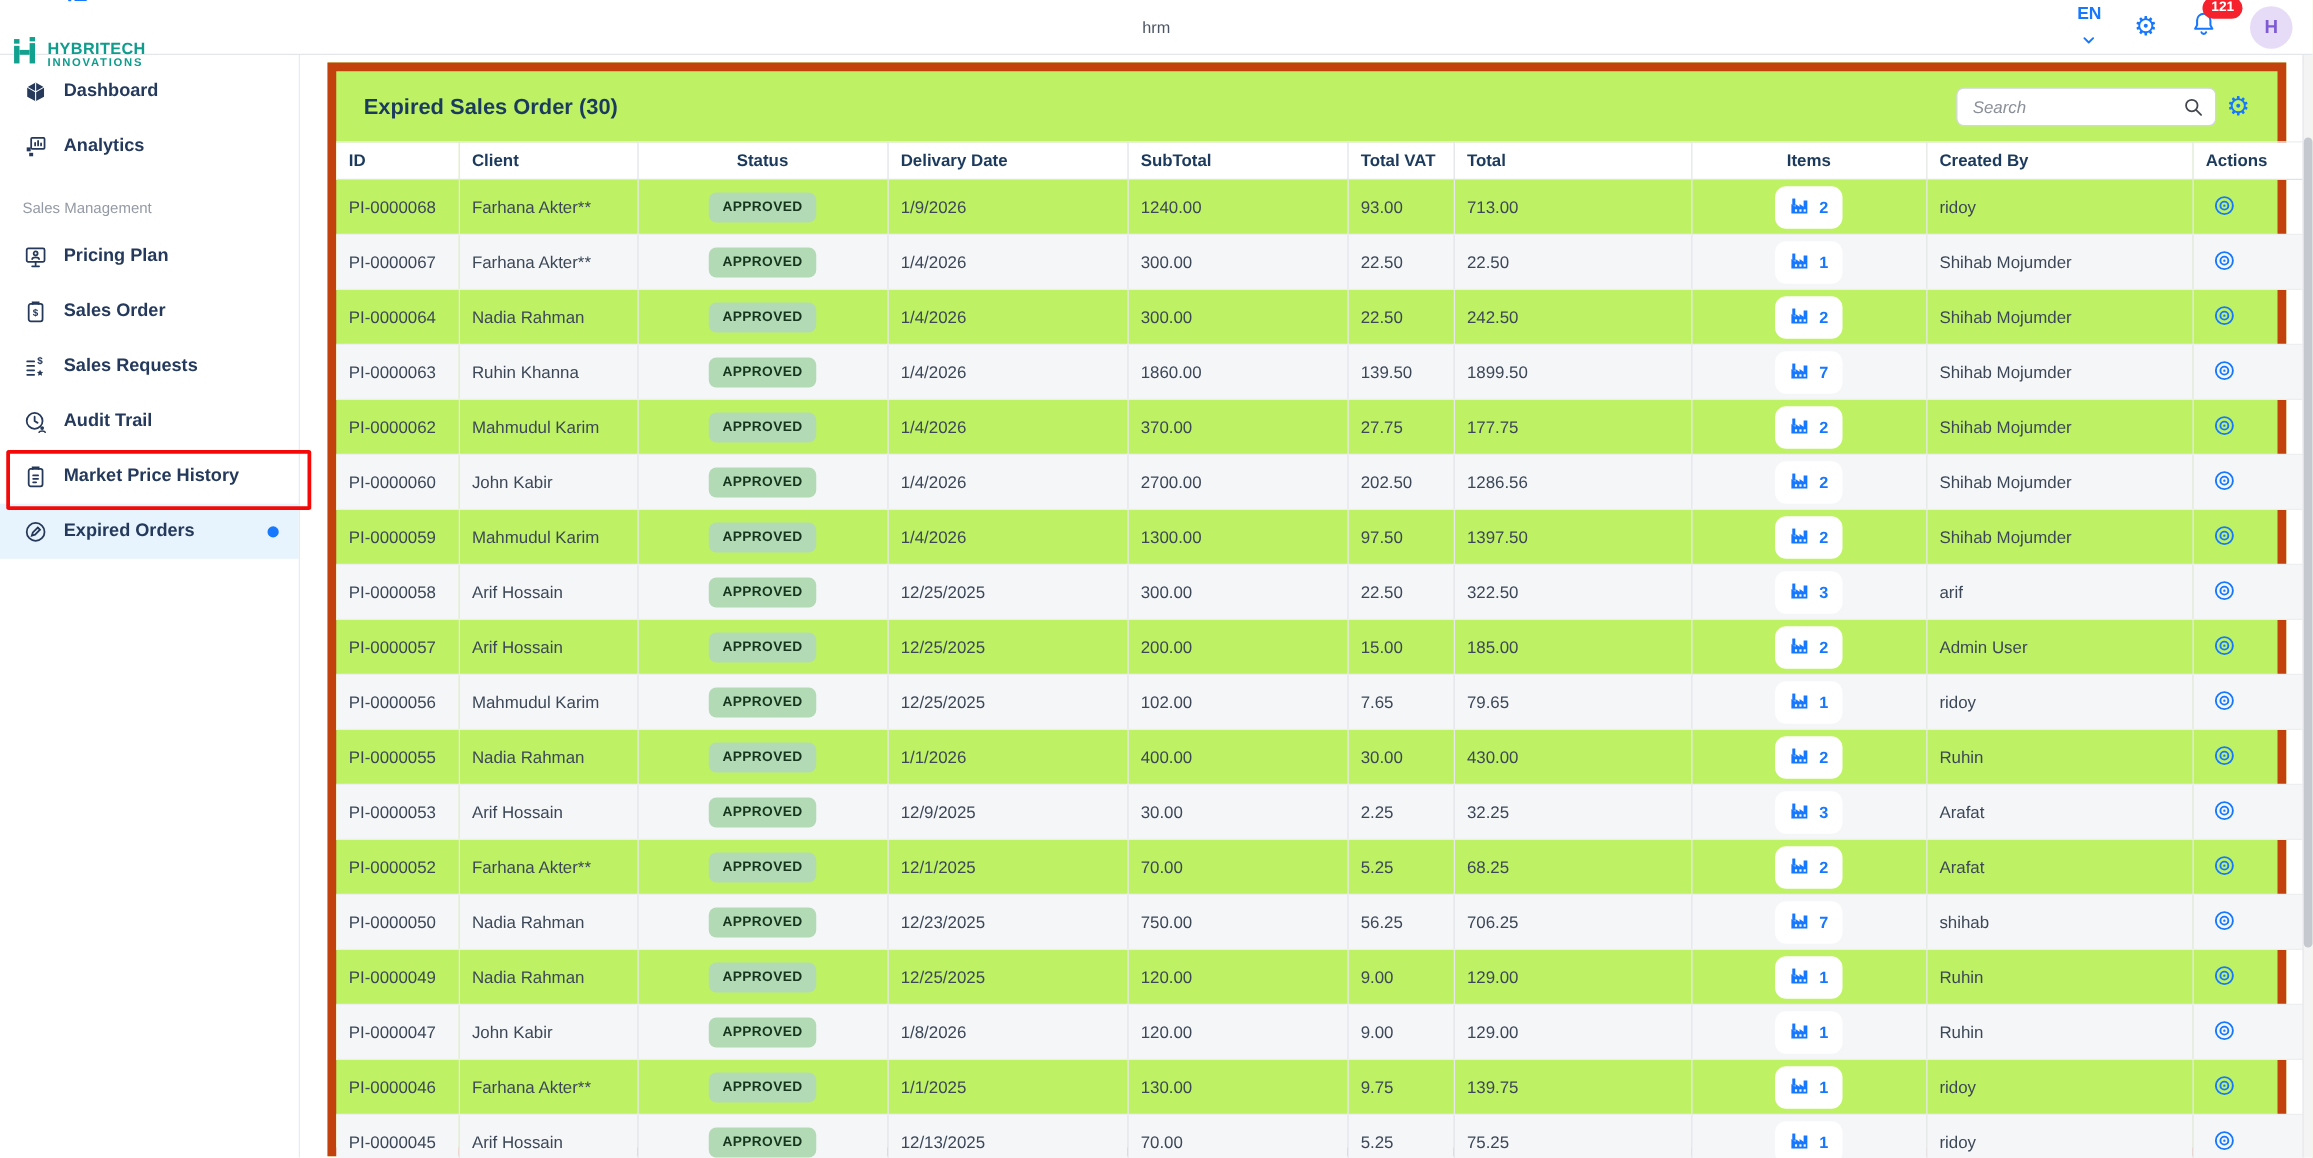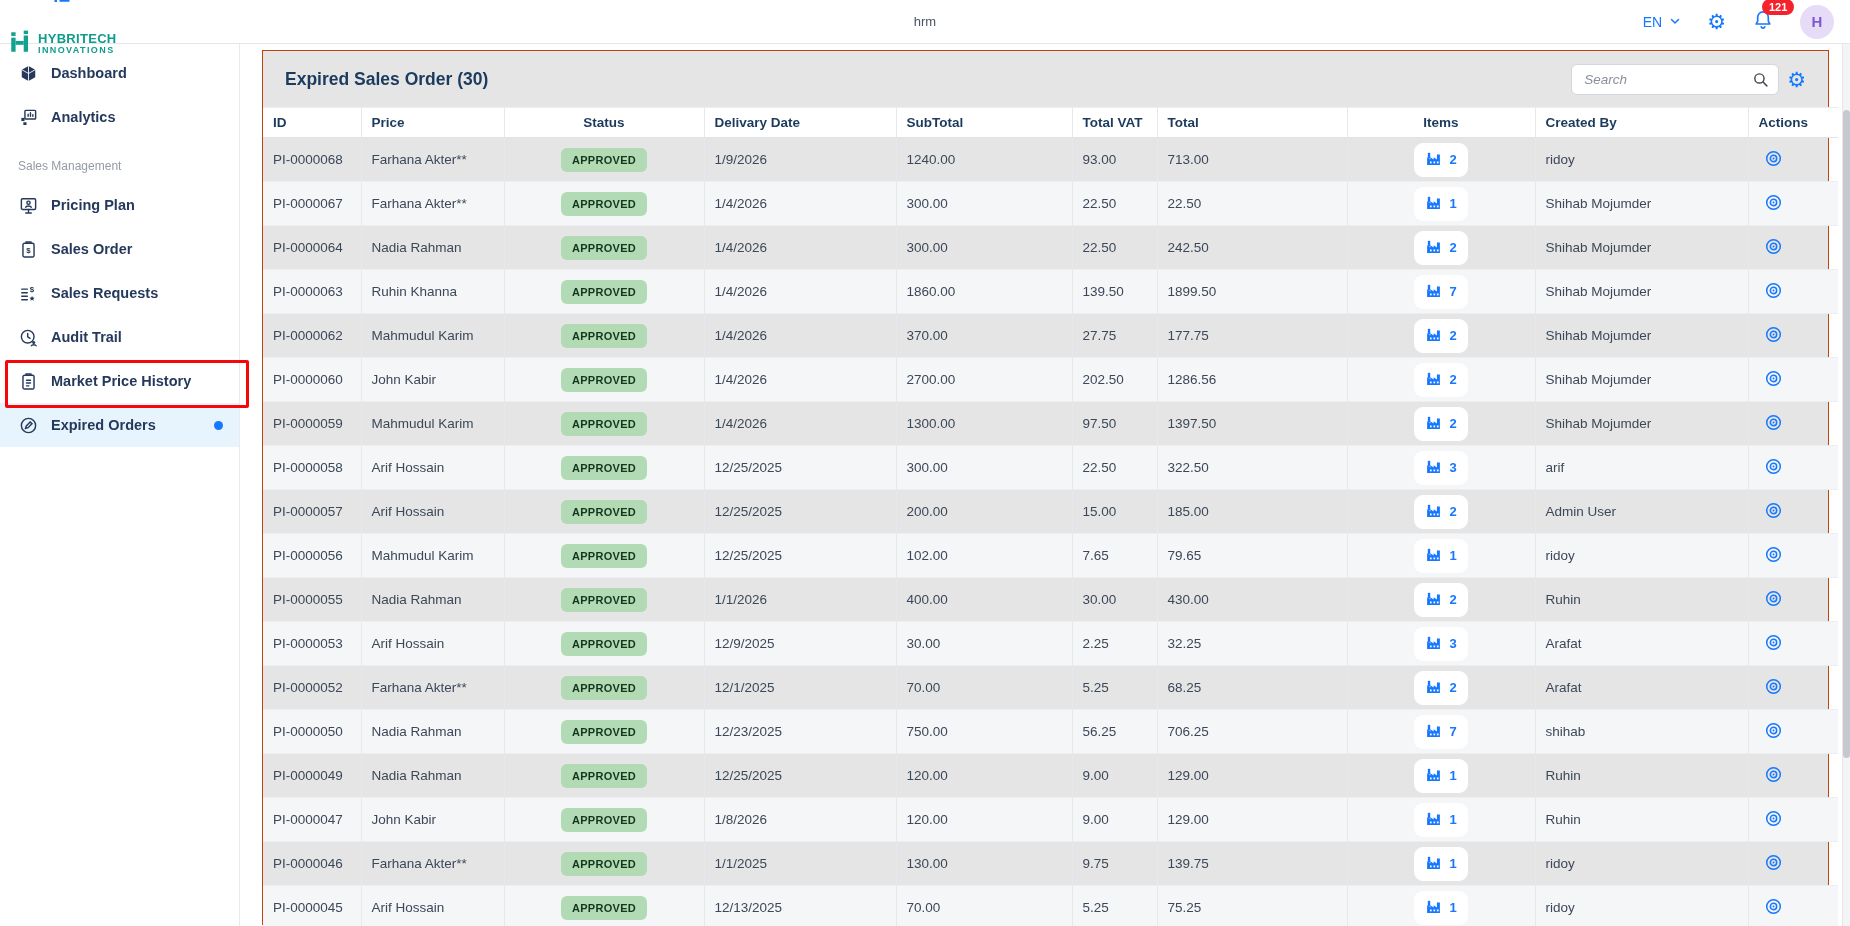--- a/index.html
+++ b/index.html
@@ -10,21 +10,21 @@
   .topbar { position:absolute; left:0; top:0; width:1850px; height:44px; background:#fff;
     border-bottom:1px solid #e3e7ec; display:flex; align-items:center; z-index:5; }
   .topbar-left { display:flex; align-items:center; gap:24px; padding-left:8px;flex-direction:column; }
   .hamburger { display:inline-flex; cursor:pointer; }
   .logo { display:flex; align-items:center; gap:4px; cursor:pointer; }
   .logo-text { display:flex; flex-direction:column; line-height:1; }
   .logo-text .l1 { font-size:13px; font-weight:800; color:#0f9c8d; letter-spacing:.3px; }
   .logo-text .l2 { font-size:9px; font-weight:800; color:#0f9c8d; letter-spacing:1.4px; margin-top:1px; }
   .topbar-title { position:absolute; left:0; right:0; text-align:center; font-size:13px; color:#4a5462; }
   .topbar-right { margin-left:auto; display:flex; align-items:center; gap:26px; padding-right:16px; z-index:2; }
-  .lang { display:flex; align-items:center; gap:7px; color:#1677ff; font-size:14px; font-weight:400; cursor:pointer; }
+  .lang { display:flex; align-items:center; gap:7px; color:#1677ff; font-size:14px; font-weight:700; cursor:pointer;flex-direction:column; }
   .gear-glyph { color:#1677ff; font-size:21px; line-height:1; cursor:pointer; }
   .bell-wrap { position:relative; cursor:pointer; }
   .badge { position:absolute; top:-10px; left:10px; background:#f5222d; color:#fff; font-size:11px;
     font-weight:700; border-radius:10px; padding:2px 7px; line-height:1.15; }
   .avatar { width:34px; height:34px; border-radius:50%; background:#e7dcf7; color:#7e5bd3;
     font-size:15px; font-weight:700; display:flex; align-items:center; justify-content:center; cursor:pointer; }
 
   
   .sidebar { position:absolute; left:0; top:44px; width:240px; height:882px; background:#fff;
     border-right:1px solid #e8eaee; padding-top:7px; }
@@ -32,22 +32,22 @@
     color:#24395b; font-size:14.5px; font-weight:700; cursor:pointer; }
   .side-item .icon { display:inline-flex; width:20px; justify-content:center; }
   .section-label { height:34px; display:flex; align-items:center; padding-left:18px; margin-top:10px;
     font-size:12px; color:#949aa5; font-weight:400; }
   .side-item.active { background:#e7f4fd; position:relative; }
   .side-item.active .dot { margin-left:auto; width:9px; height:9px; border-radius:50%; background:#1677ff; }
   .sidebar-annotation { position:absolute; left:5px; top:316px; width:244px; height:48px;
     border:3px solid #f40808; border-radius:2px; pointer-events:none; }
 
   
-  .panel { position:absolute; left:262px; top:50px; width:1567px; height:875px; background:#e5e5e5;
-    border:1px solid #c2410c; }
+  .panel { position:absolute; left:262px; top:50px; width:1567px; height:875px; background:#bef264;
+    border:7px solid #c2410c; }
   .panel-head { height:56px; display:flex; align-items:center; padding:0 22px; }
   .page-title { font-size:17.5px; font-weight:700; color:#1b3b5e; }
   .head-right { margin-left:auto; display:flex; align-items:center; gap:8px; }
   .search-wrap { position:relative; }
   .search-wrap input { width:208px; height:31px; border:1px solid #d2d7de; border-radius:6px;
     padding:0 34px 0 12px; font-size:13.5px; color:#333; outline:none;
     font-family:"Liberation Sans","DejaVu Sans",sans-serif; }
   .search-wrap input::placeholder { font-style:italic; color:#8a8f98; }
   .search-wrap .mag { position:absolute; right:10px; top:7px; pointer-events:none; }
 
@@ -247,21 +247,21 @@
       <col style="width:176px">
         <col style="width:85px">
         <col style="width:190px">
         <col style="width:188px">
       <col style="width:213px">
         <col style="width:90px">
     </colgroup>
     <thead>
       <tr>
         <th>ID</th>
-        <th>Price</th>
+        <th>Client</th>
         <th class="center">Status</th>
         <th>Delivary Date</th>
         <th>SubTotal</th>
         <th>Total VAT</th>
         <th>Total</th>
         <th class="center">Items</th>
         <th>Created By</th>
         <th>Actions</th>
       </tr>
     </thead>

